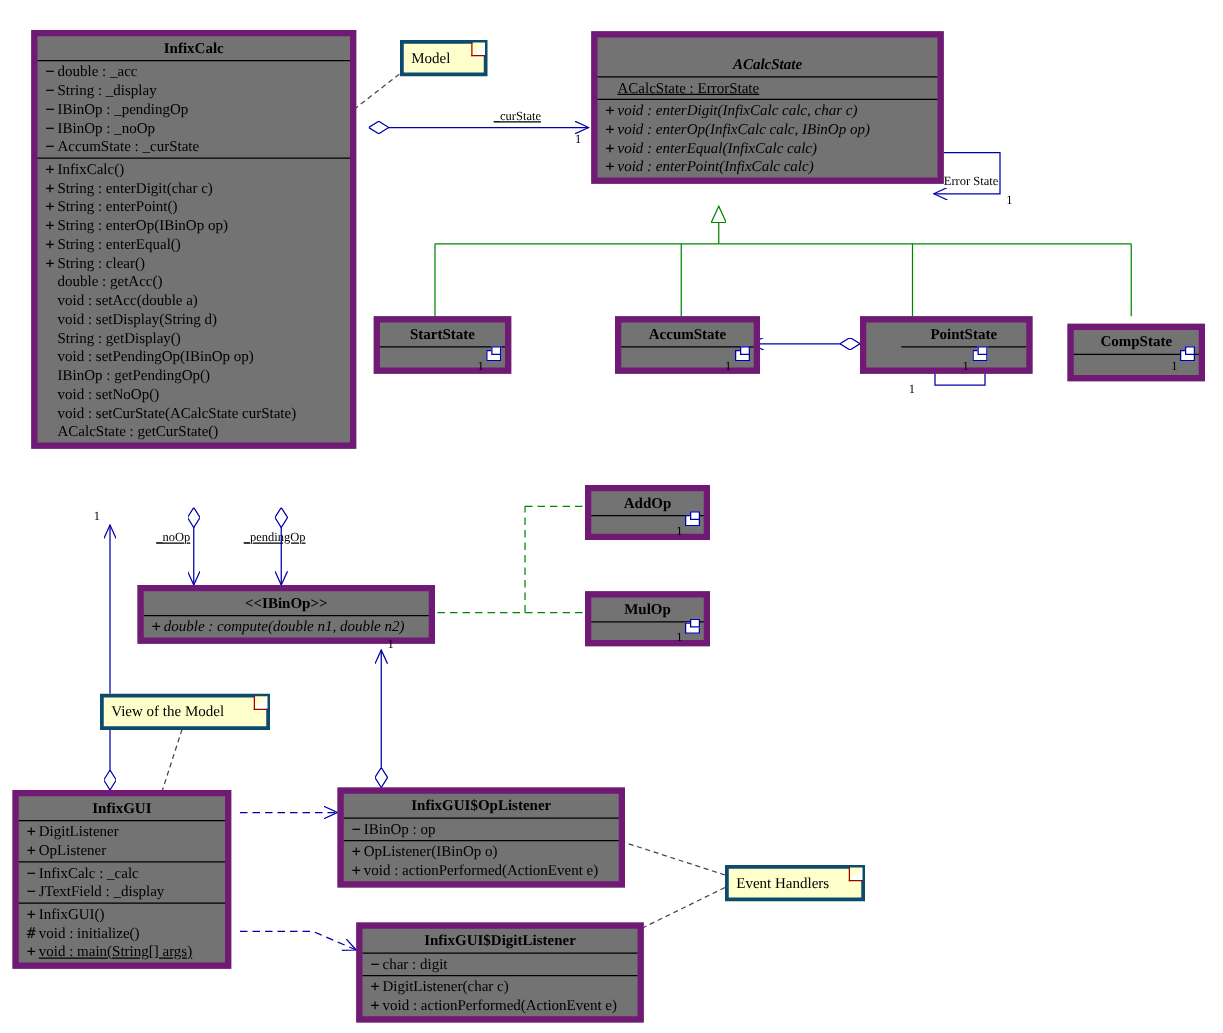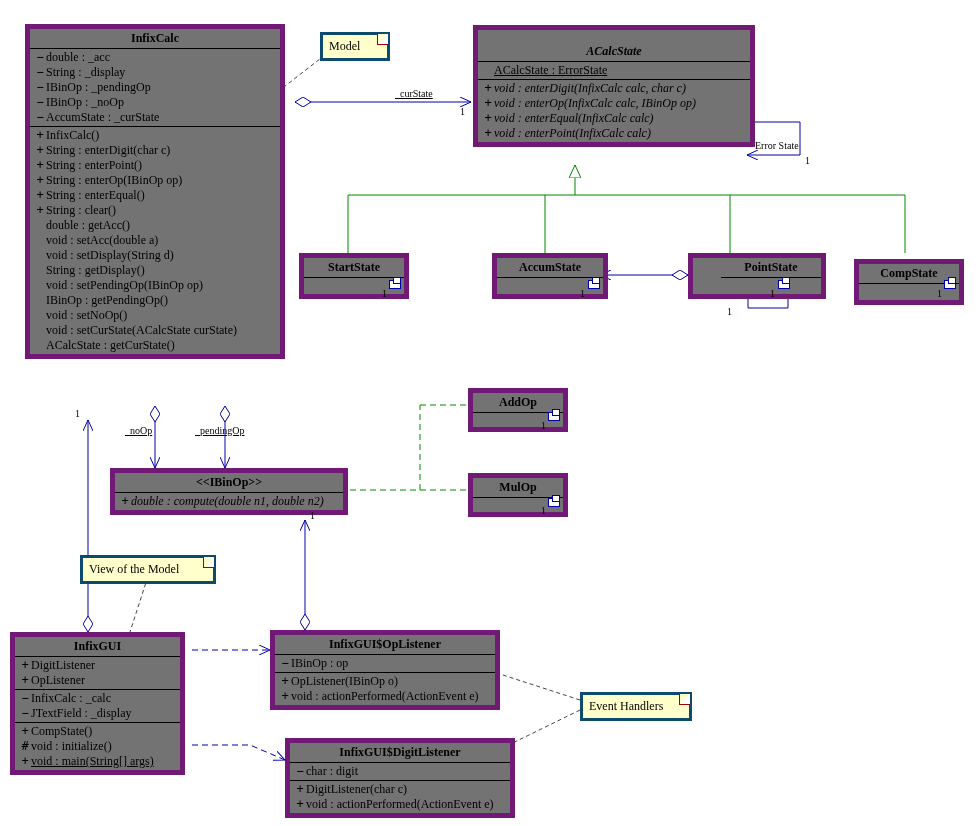--- a/index.html
+++ b/index.html
@@ -162,21 +162,21 @@
   <div class="title">InfixGUI</div>
   <div class="sect" id="InfixGUI-nested">
         <div class="row"><span class="vis">+</span><span>DigitListener</span></div>
         <div class="row"><span class="vis">+</span><span>OpListener</span></div>
       </div>
   <div class="sect" id="InfixGUI-attrs">
         <div class="row"><span class="vis">−</span><span>InfixCalc : _calc</span></div>
         <div class="row"><span class="vis">−</span><span>JTextField : _display</span></div>
       </div>
   <div class="sect" id="InfixGUI-ops">
-        <div class="row"><span class="vis">+</span><span>CompState()</span></div>
+        <div class="row"><span class="vis">+</span><span>InfixGUI()</span></div>
         <div class="row"><span class="vis">#</span><span>void : initialize()</span></div>
         <div class="row"><span class="vis">+</span><span class="underline">void : main(String[] args)</span></div>
       </div>
 </div>
 
 <div class="cls" style="left:270px;top:630px;width:220px;">
   <div class="title">InfixGUI$OpListener</div>
   <div class="sect" id="OpListener-attrs">
         <div class="row"><span class="vis">−</span><span>IBinOp : op</span></div>
       </div>

